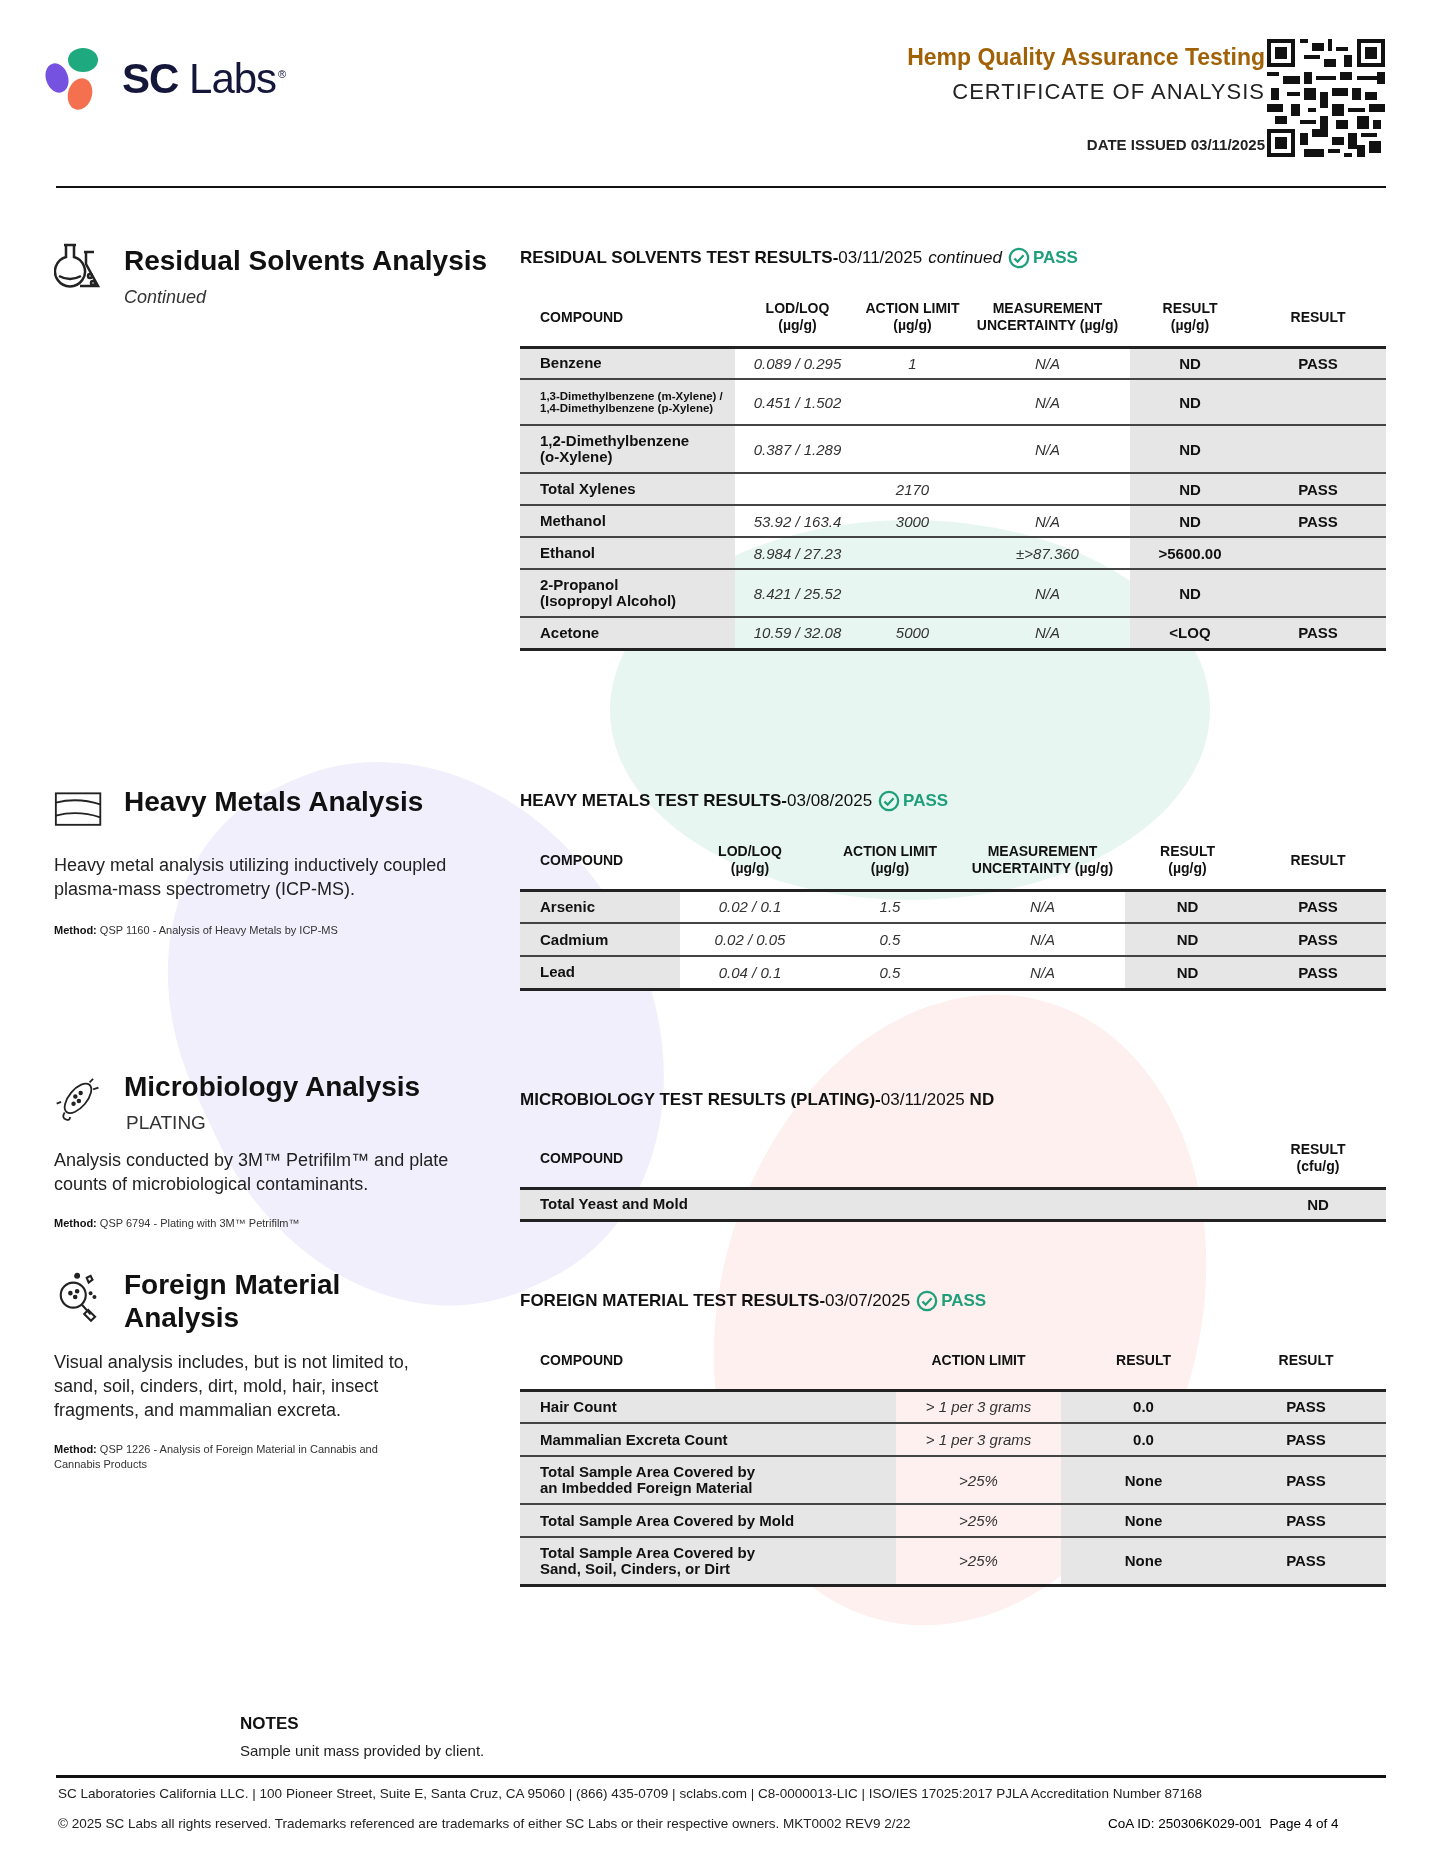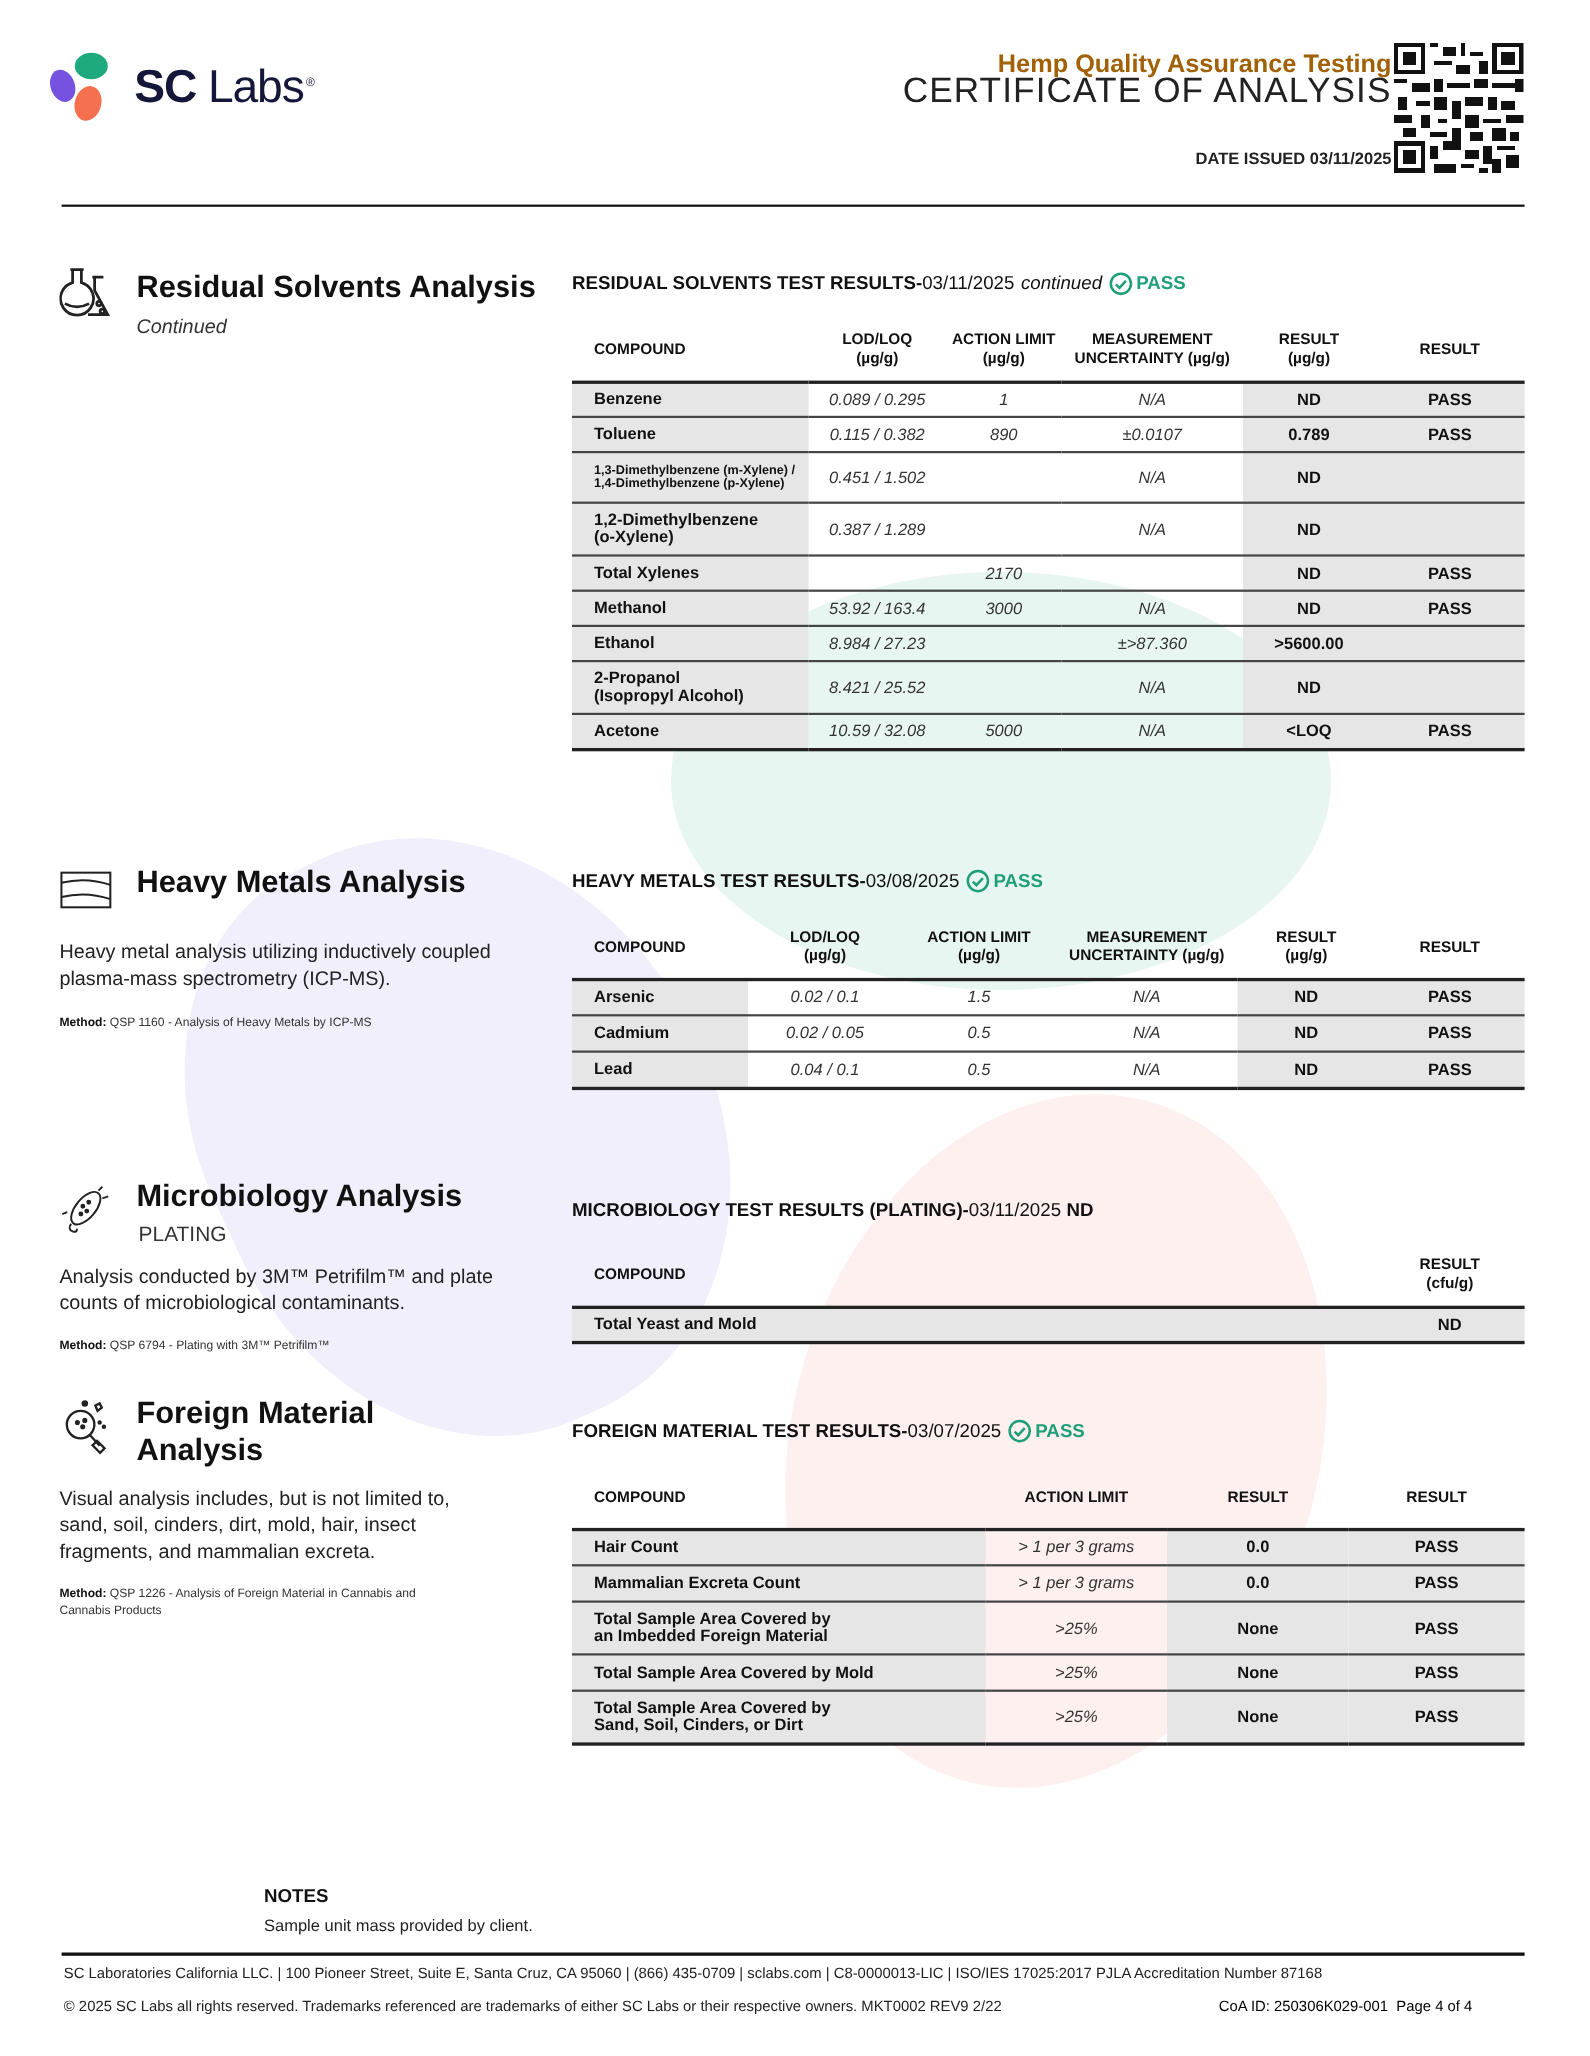--- a/index.html
+++ b/index.html
@@ -14,21 +14,21 @@
   .logo { position: absolute; left: 46px; top: 46px; display: flex; align-items: center; }
   .logo-mark { position: relative; width: 62px; height: 66px; }
   .logo-mark span { position: absolute; border-radius: 50%; }
   .dot-green { left: 22px; top: 2px; width: 30px; height: 24px; background: #1fa97e; }
   .dot-purple { left: 0; top: 17px; width: 22px; height: 30px; background: #7553e0; transform: rotate(-20deg); }
   .dot-red { left: 22px; top: 32px; width: 24px; height: 32px; background: #f4704f; transform: rotate(15deg); }
   .logo-text { font-size: 42px; color: #14163a; margin-left: 14px; letter-spacing: -1px; }
   .logo-text b { font-weight: 900; }
   .logo-reg { font-size: 11px; vertical-align: super; margin-left: 2px; }
   .hdr-sub { font-size: 23px; color: #a16207; font-weight: 600; position: absolute; right: 180px; top: 44px; white-space: nowrap; }
-  .hdr-title { font-size: 32px; color: #222; letter-spacing: 1px; position: absolute; right: 180px; top: 64px; white-space: nowrap; }
+  .hdr-title { font-size: 22px; color: #222; letter-spacing: 1px; position: absolute; right: 180px; top: 79px; white-space: nowrap; }
   .hdr-date { font-size: 15px; color: #222; font-weight: 600; position: absolute; right: 180px; top: 136px; white-space: nowrap; }
   .qr { position: absolute; left: 1267px; top: 38px; width: 118px; height: 120px; background:
       linear-gradient(90deg, transparent 0 0), #fff; }
   .qr svg { width: 100%; height: 100%; }
   .hr-top { position: absolute; left: 56px; top: 186px; width: 1330px; height: 2px; background: #111; }
 
   
   .sec { position: absolute; left: 54px; }
   .sec-icon { position: absolute; left: 0; width: 54px; height: 52px; }
   .sec-title { position: absolute; left: 70px; font-size: 28px; font-weight: 700; color: #111; white-space: nowrap; line-height: 33px; }
@@ -250,28 +250,20 @@
       </thead>
     <tbody id="residual-body">
         <tr style="height: 32px;">
           <td class="cmp">Benzene</td>
           <td class="it">0.089 / 0.295</td>
           <td class="it">1</td>
           <td class="it">N/A</td>
           <td class="res">ND</td>
           <td class="pass">PASS</td>
         </tr>
-        <tr style="height: 32px;">
-          <td class="cmp">Toluene</td>
-          <td class="it">0.115 / 0.382</td>
-          <td class="it">890</td>
-          <td class="it">±0.0107</td>
-          <td class="res">0.789</td>
-          <td class="pass">PASS</td>
-        </tr>
         <tr style="height: 46px;">
           <td class="cmp small"><span>1,3-Dimethylbenzene (m-Xylene) /</span><br><span>1,4-Dimethylbenzene (p-Xylene)</span></td>
           <td class="it">0.451 / 1.502</td>
           <td class="it"></td>
           <td class="it">N/A</td>
           <td class="res">ND</td>
           <td class="pass"></td>
         </tr>
         <tr style="height: 48px;">
           <td class="cmp"><span>1,2-Dimethylbenzene</span><br><span>(o-Xylene)</span></td>

